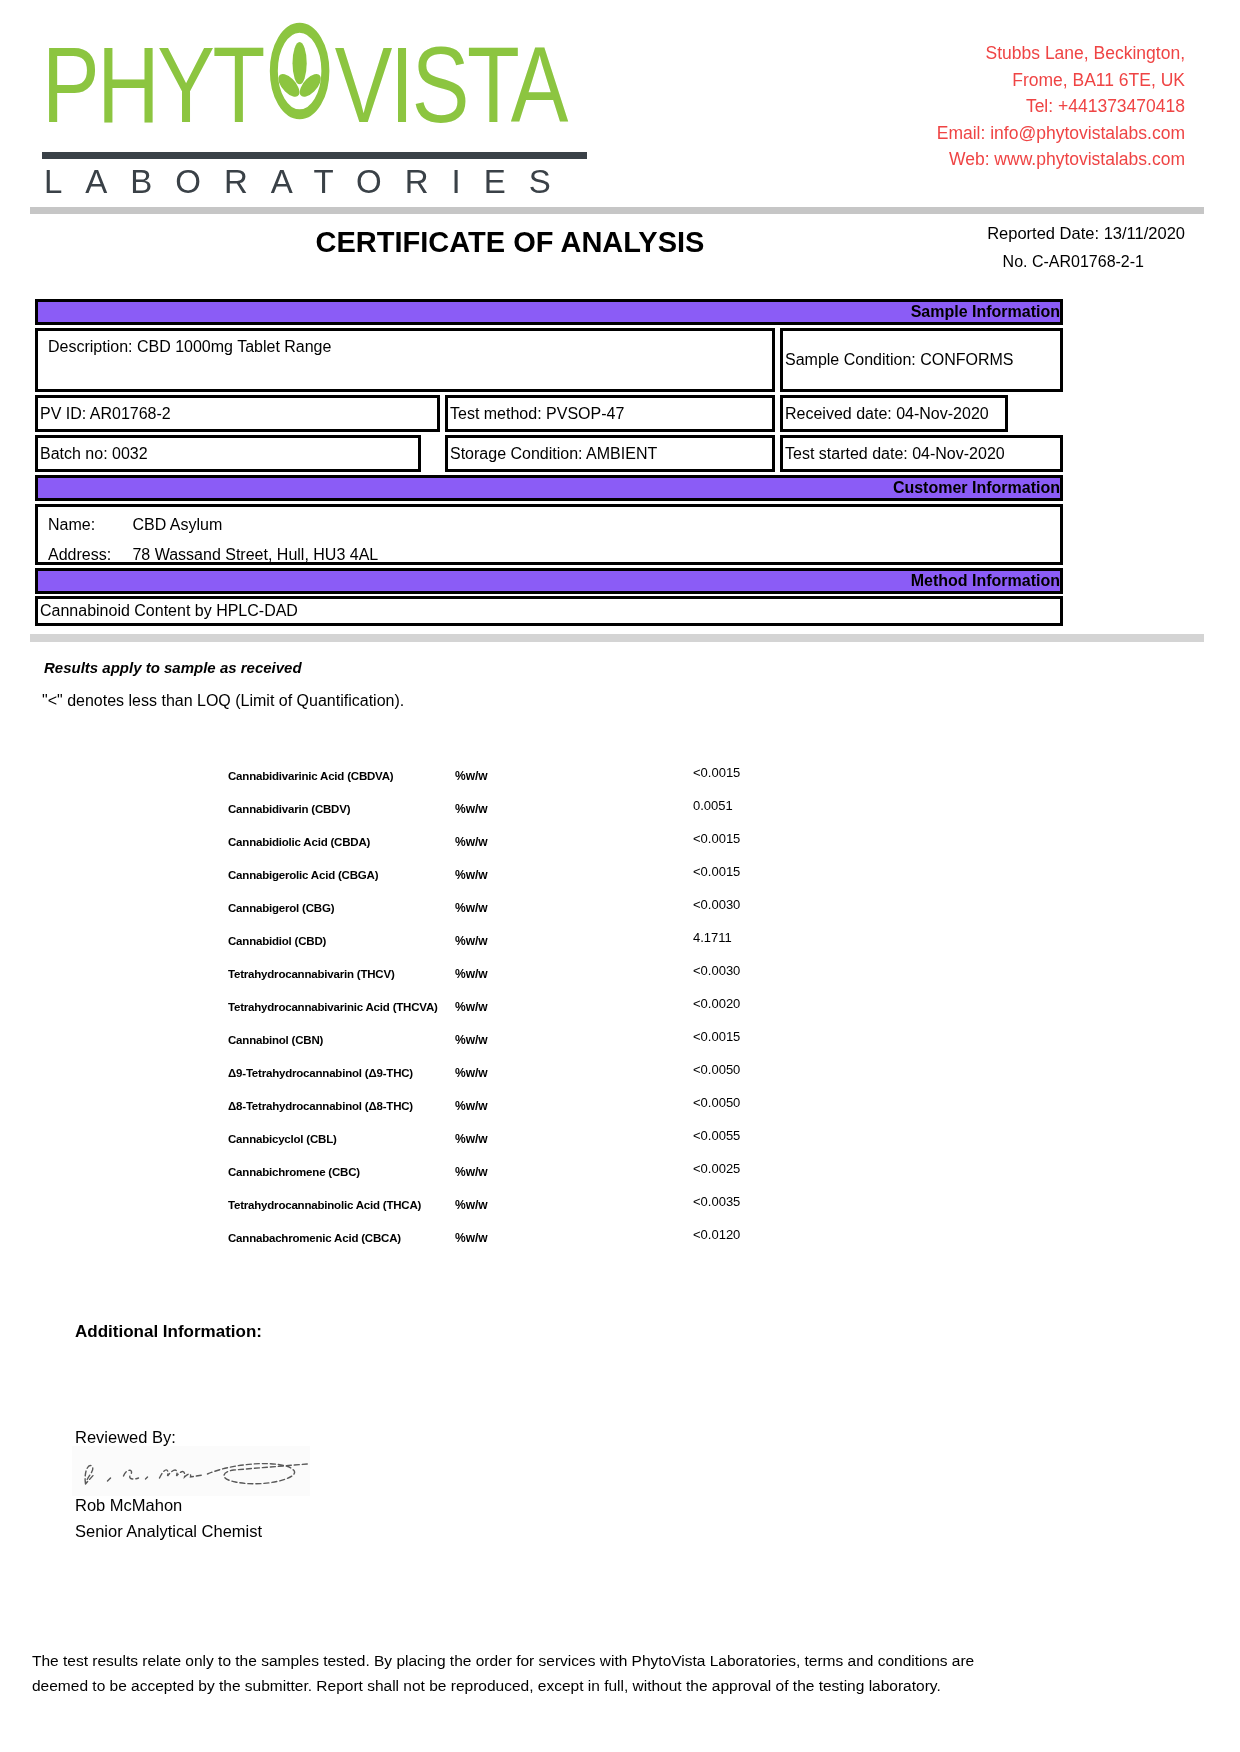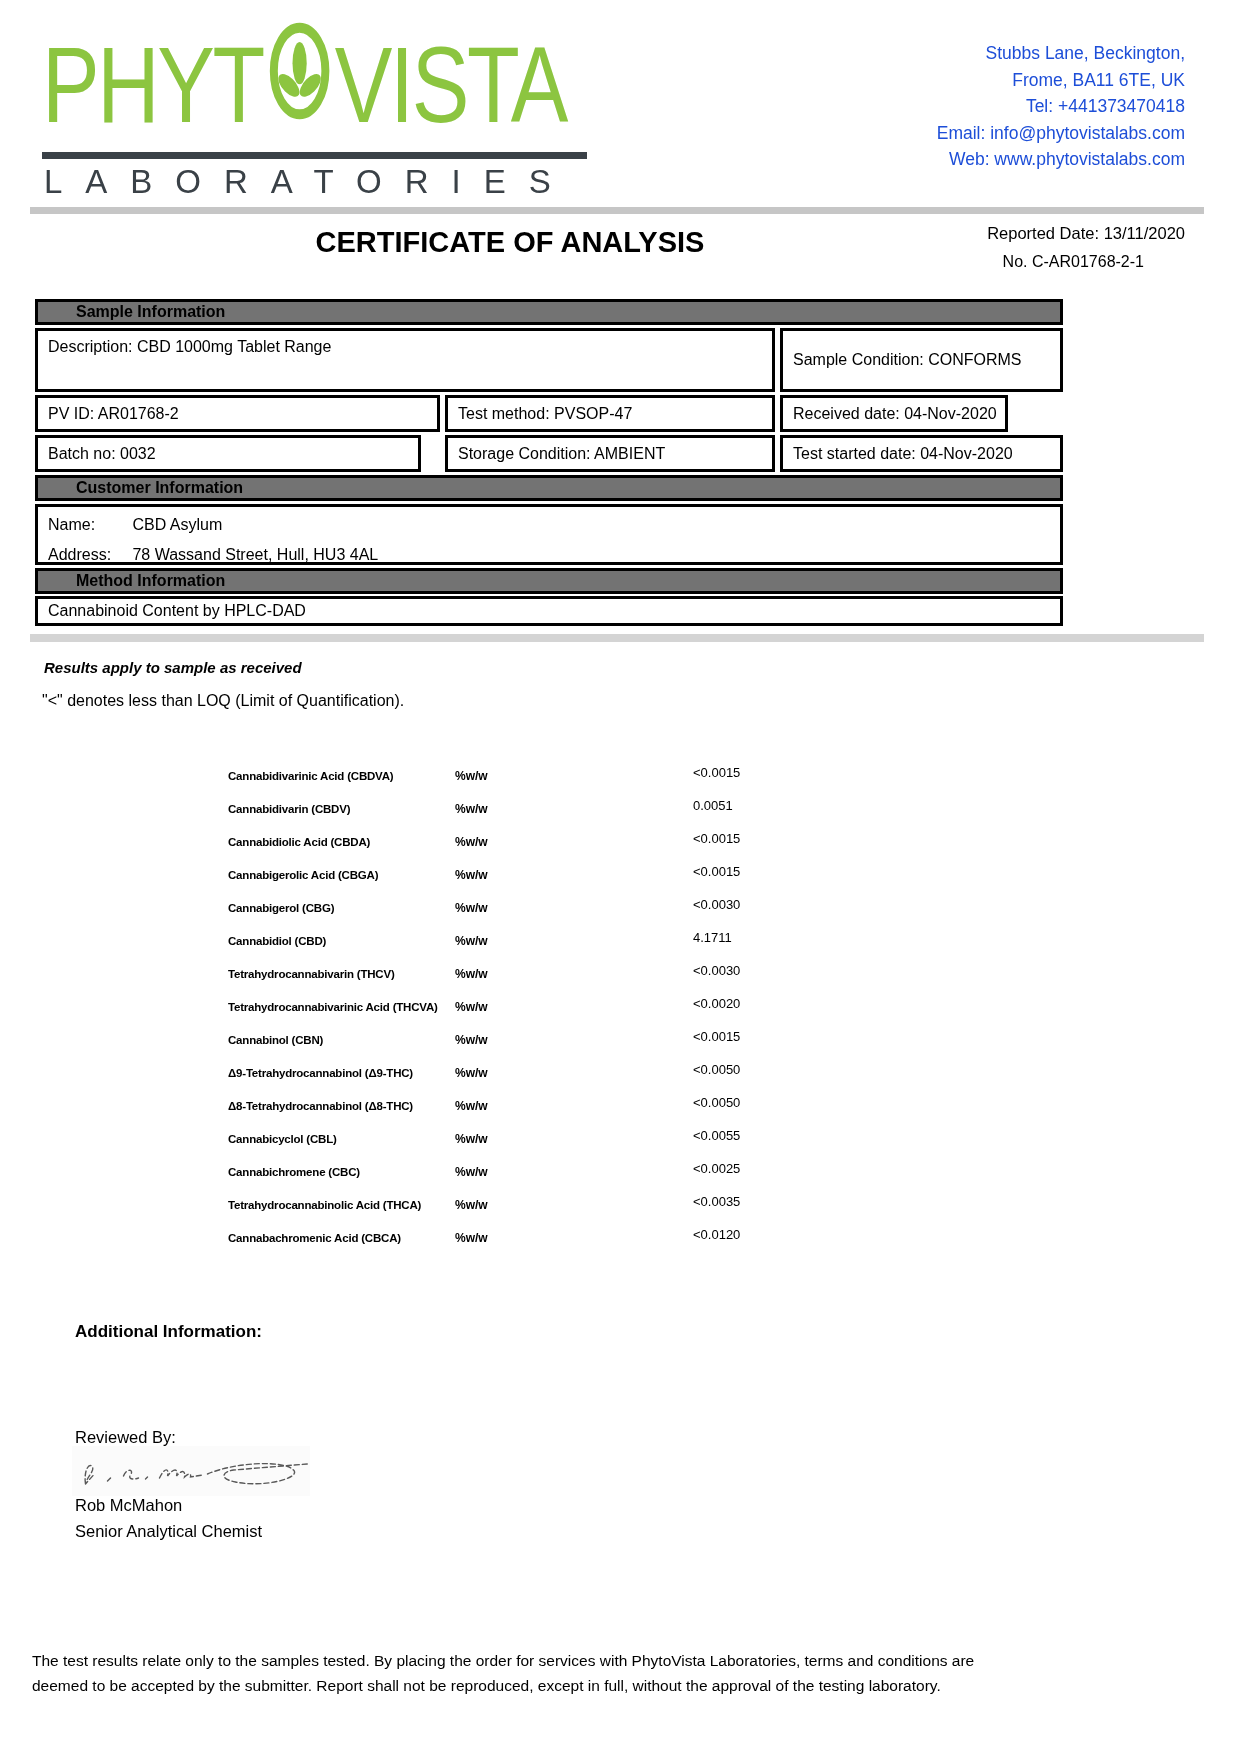--- a/index.html
+++ b/index.html
@@ -11,36 +11,36 @@
   .brand-line{position:absolute;left:0;top:22px;display:flex;align-items:center;
               color:#8cc540;font-size:108px;font-weight:400;line-height:1.16;
               letter-spacing:-3px;transform:scaleX(0.80);transform-origin:left center;white-space:nowrap;}
   .brand-line svg{margin:-28px 4px 0 6px;}
   .brand-rule{position:absolute;left:0;top:152px;width:545px;height:7px;background:#3a4147;}
   .brand-sub{position:absolute;left:2px;top:163px;font-size:33px;color:#3a4147;
              letter-spacing:23px;white-space:nowrap;font-weight:400;}
 
   
   .contact{position:absolute;top:40px;right:55px;text-align:right;
-           font-size:17.5px;line-height:26.5px;color:#1d4ed8;}
+           font-size:17.5px;line-height:26.5px;color:#ef4444;}
 
   .page-rule{position:absolute;top:207px;left:30px;right:36px;height:7px;background:#c6c6c6;}
 
   .report-date{position:absolute;top:224px;right:55px;font-size:16.5px;}
   .report-no{position:absolute;top:253px;right:96px;font-size:16px;}
   .doc-title{position:absolute;top:226px;left:0;width:1020px;text-align:center;
              font-size:29px;font-weight:700;}
 
   
-  .band{position:absolute;left:35px;width:1028px;height:26px;background:#737373;
+  .band{position:absolute;left:35px;width:1028px;height:26px;background:#8b5cf6;
         border:3px solid #000;box-sizing:border-box;font-weight:700;font-size:16px;
-        padding-left:38px;line-height:20px;}
+        padding-left:38px;line-height:20px;text-align:right;}
   .cell{position:absolute;background:#fff;border:3px solid #000;box-sizing:border-box;
         font-size:16px;}
-  .vcenter{display:flex;align-items:center;padding-left:10px;}
+  .vcenter{display:flex;align-items:center;padding-left:2px;}
 
   .band-sample{top:299px;}
   .desc-cell{left:35px;top:328px;width:740px;height:64px;padding:7px 10px;}
   .cond-cell{left:780px;top:328px;width:283px;height:64px;}
   .pv-cell{left:35px;top:395px;width:405px;height:37px;}
   .tm-cell{left:445px;top:395px;width:330px;height:37px;}
   .rd-cell{left:780px;top:395px;width:228px;height:37px;}
   .batch-cell{left:35px;top:435px;width:386px;height:37px;}
   .sc-cell{left:445px;top:435px;width:330px;height:37px;}
   .ts-cell{left:780px;top:435px;width:283px;height:37px;}

